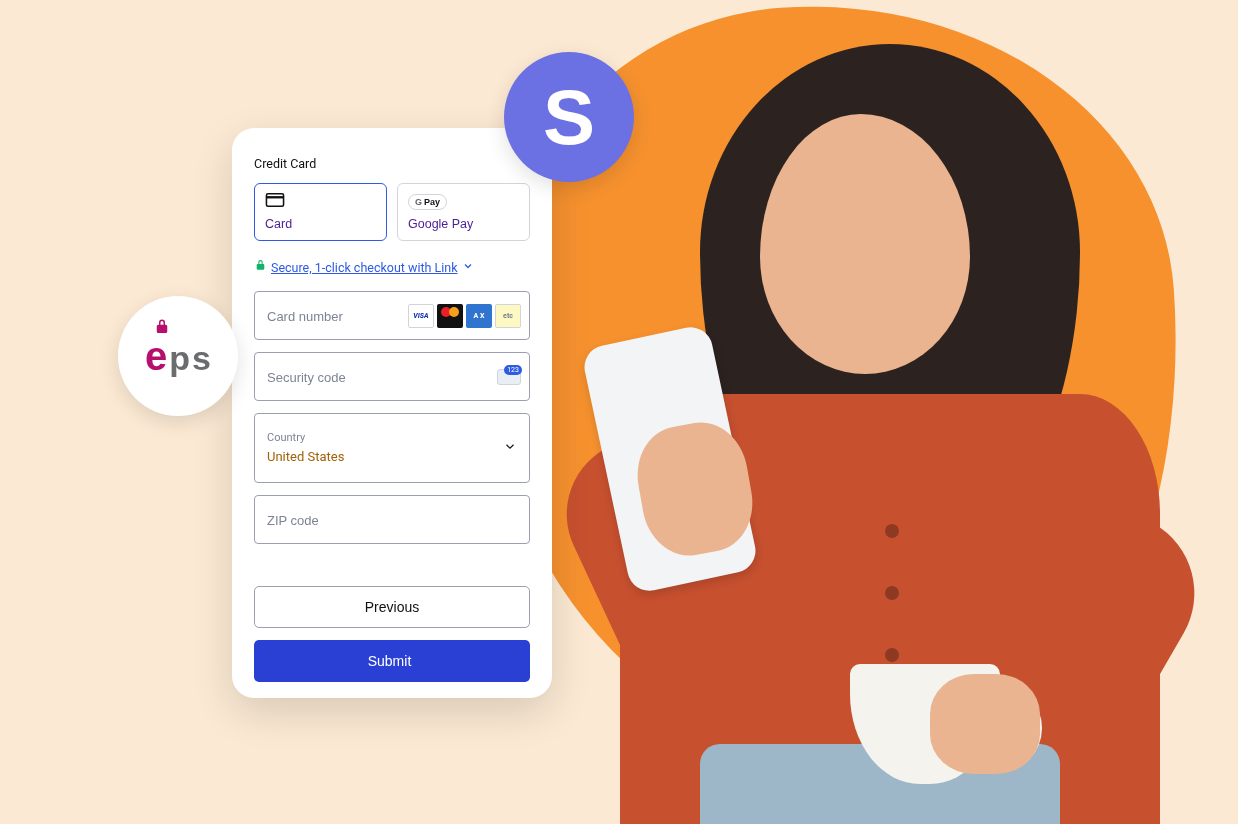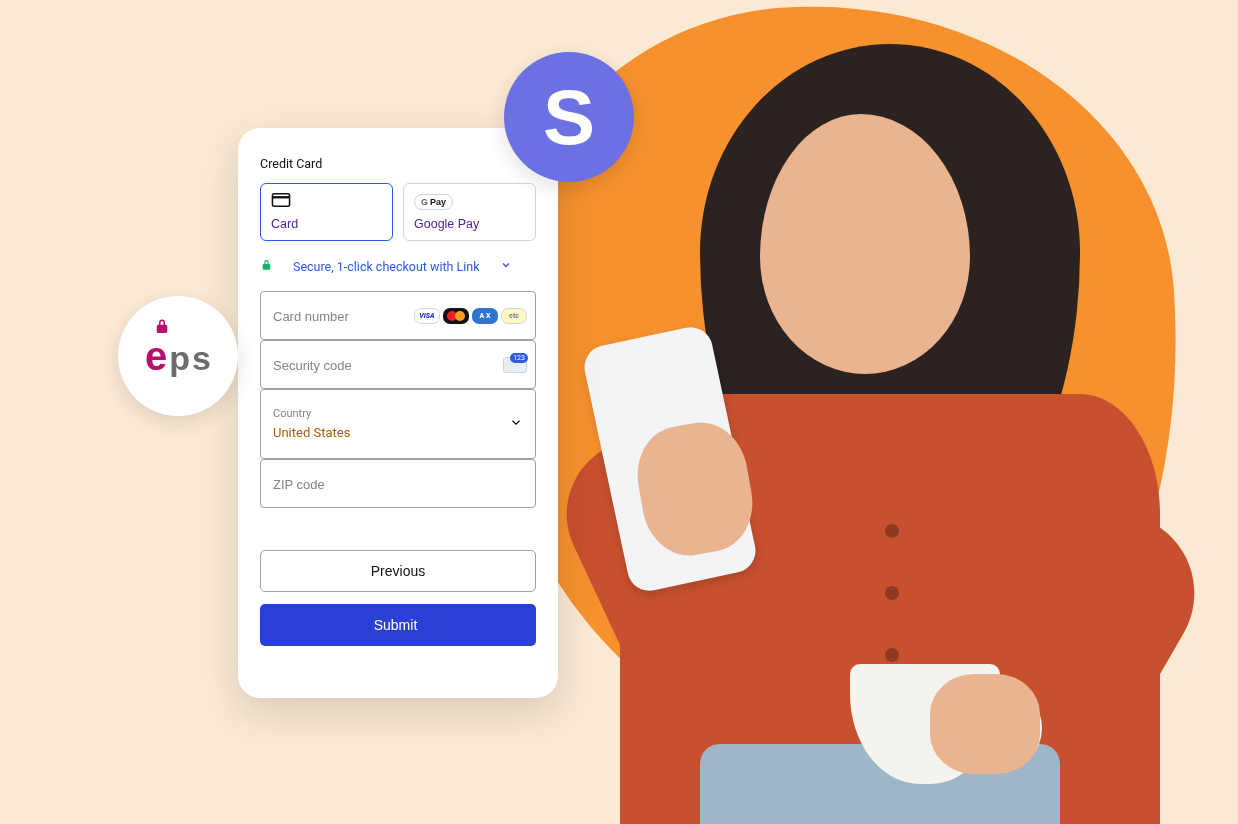--- a/index.html
+++ b/index.html
@@ -117,21 +117,21 @@
     box-shadow: 0 6px 20px rgba(0,0,0,0.12);
     z-index:7;
   }
   .eps-logo{ display:flex; align-items:baseline; gap:2px;}
   .eps-e{ font-size:40px; font-weight:800; color:#b70f6e; font-family:Arial,sans-serif; position:relative; line-height:1;}
   .eps-lock{ position:absolute; top:-18px; left:8px; }
   .eps-p, .eps-s{ font-size:34px; font-weight:800; color:#6b6c6e; font-family:Arial,sans-serif; line-height:1;}
 
   
   .pay-card {
-    position:absolute; top:128px; left:238px; width:320px; height:570px;
+    position:absolute; top:128px; left:232px; width:320px; height:570px;
     background:#fff; border-radius:22px; padding:28px 22px;
     box-shadow: 0 14px 40px rgba(0,0,0,0.14);
     z-index:5;
   }
   .section-title{ font-size:12.5px; color:#111; margin-bottom:12px;}
   .method-row{ display:flex; gap:10px; margin-bottom:18px;}
   .method{
     flex:1; border:1px solid #d1d5db; border-radius:6px; padding:9px 10px;
     background:#fff; cursor:pointer; text-align:left;
   }
@@ -139,39 +139,39 @@
   .method .ic{ display:block; margin-bottom:6px; }
   .method .lbl{ font-size:12.5px; color:#4c1d95; }
   .gpay-badge{
     display:inline-flex; align-items:center; border:1px solid #d1d5db;
     border-radius:10px; padding:0 6px; font-size:9px; color:#5f6368;
     font-weight:600; height:16px;
   }
   .gpay-badge b{ color:#111; margin-left:2px; font-weight:700;}
 
   .secure-line{
-    display:flex; align-items:flex-start; gap:20px; color:#2d5be3;
-    font-size:12.5px; margin-bottom:16px; cursor:pointer;
+    display:flex; align-items:flex-end; gap:4px; color:#2d5be3;
+    font-size:12.5px; margin-bottom:16px; cursor:pointer;text-decoration:underline;
   }
   .secure-line .lockico{ color:#13b26a; }
 
   .field{
     width:100%; border:1px solid #9aa0ad; border-radius:4px;
     padding:14px 12px; background:#fff; position:relative;
   }
   .field input, .field select{
     border:none; outline:none; width:100%; font-size:13px; background:transparent;
     color:#111;
   }
   .field input::placeholder{ color:#7d8494; }
   .row{ display:flex; gap:10px; }
-  .mb{ }
+  .mb{ margin-bottom:12px; }
 
   .card-icons{ position:absolute; right:8px; top:50%; transform:translateY(-50%); display:flex; gap:3px;}
-  .cicon{ width:26px; height:16px; border-radius:7px; display:flex; align-items:center; justify-content:center; font-size:7px; font-weight:800; color:#fff;}
+  .cicon{ width:26px; height:24px; border-radius:2px; display:flex; align-items:center; justify-content:center; font-size:7px; font-weight:800; color:#fff;}
   .visa{ background:#fff; color:#1a34b8; border:1px solid #d1d5db; font-style:italic;}
   .mc{ background:#111; position:relative;}
   .mc::before,.mc::after{content:"";position:absolute;width:10px;height:10px;border-radius:50%;top:3px;}
   .mc::before{left:4px;background:#eb2027;} .mc::after{right:4px;background:#f79f1a;}
   .amex{ background:#2f74cf;}
   .etc{ background:#fef9c3; color:#7d8494; border:1px solid #d1d5db;}
   .cvcico{ width:24px; height:16px; background:#e9eef5; border:1px solid #cfd4dc; border-radius:3px; position:absolute; right:8px; top:50%; transform:translateY(-50%);}
   .cvcico::after{content:"123"; position:absolute; right:-2px; top:-5px; font-size:7px; background:#2d5be3; color:#fff; border-radius:6px; padding:1px 3px;}
 
   .country-field{ padding:17px 12px; cursor:pointer;}

